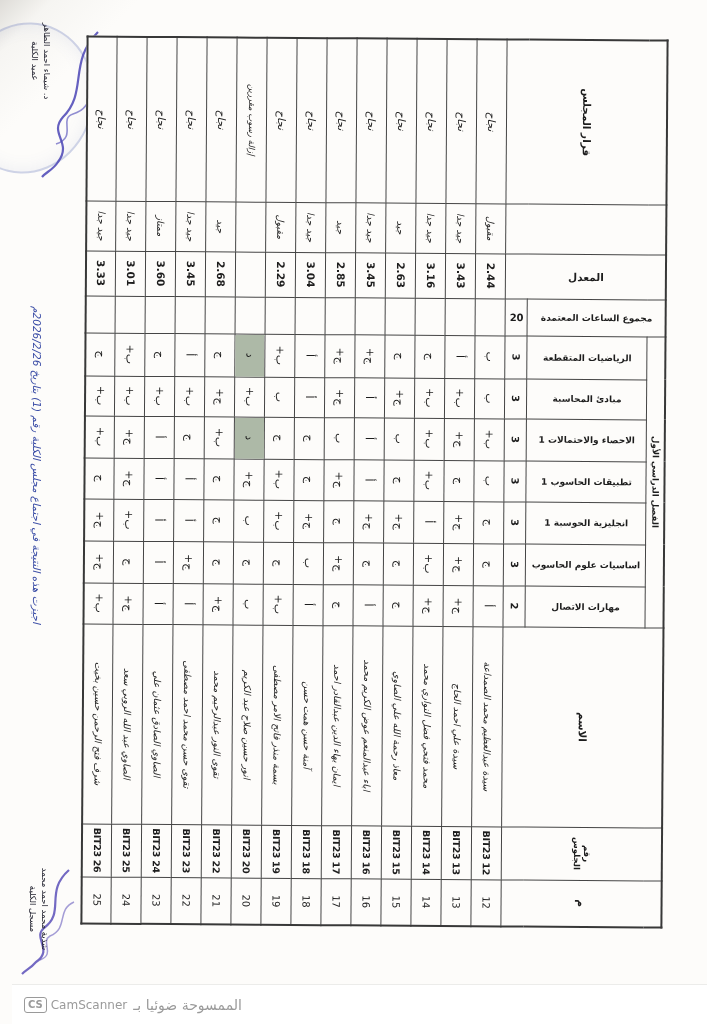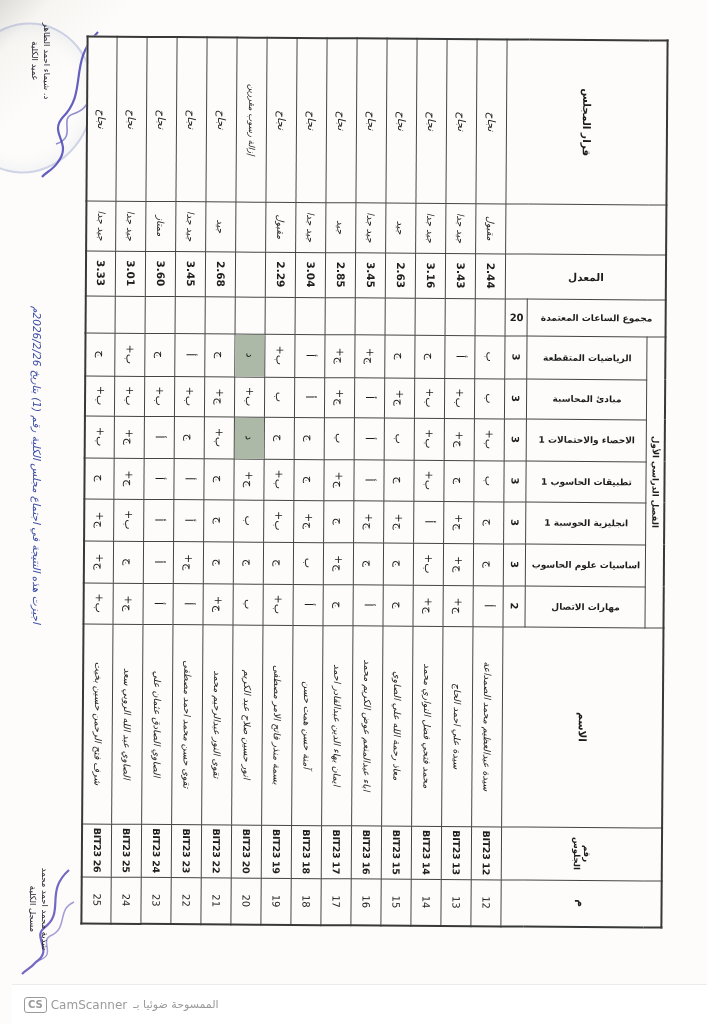--- a/index.html
+++ b/index.html
@@ -62,21 +62,21 @@
   
   .scan-bar{
     position:absolute;left:0;bottom:0;width:707px;height:40px;background:#ffffff;
     border-top:1px solid #ececea;display:flex;align-items:center;padding-left:12px;box-sizing:border-box;margin-left:12px;
   }
   .cs-box{
     display:inline-block;border:1.5px solid #9a9a9a;color:#9a9a9a;font-weight:bold;
     font-size:10px;line-height:12px;padding:1px 3px;border-radius:3px;margin-right:4px;
   }
   .cs-brand{color:#9a9a9a;font-size:12px;margin-right:6px;}
-  .cs-text{color:#9a9a9a;font-size:11px;direction:rtl;}
+  .cs-text{color:#9a9a9a;font-size:14px;direction:rtl;}
 </style>
 </head>
 <body>
 
 <div class="paper">
 
   <div class="stamp"></div>
   <svg class="sig" style="left:28px;top:22px;" width="95" height="160" viewBox="0 0 95 160">
     <path d="M70,10 C40,40 60,70 35,95 C20,112 45,120 30,140 C25,148 18,150 14,155" stroke="#4a44b5" stroke-width="2.2" fill="none" opacity="0.85"></path>
     <path d="M80,55 C55,60 70,85 45,92 C30,97 50,115 28,122" stroke="#4a44b5" stroke-width="1.6" fill="none" opacity="0.6"></path>

